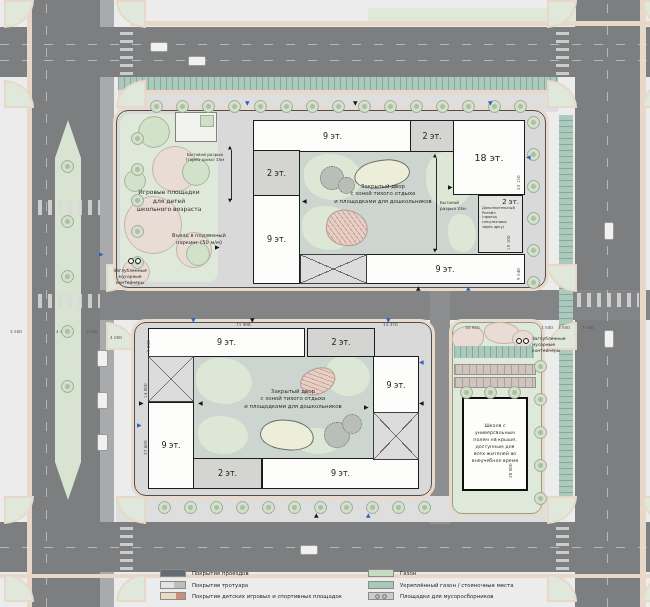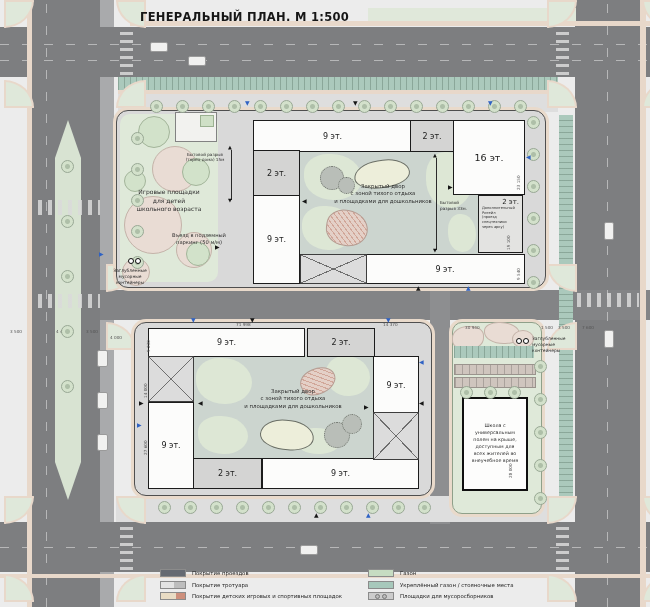--- a/index.html
+++ b/index.html
@@ -144,21 +144,21 @@
 с зоной тихого отдыха
 и площадками для дошкольников</div>
 
   <div class="bld" style="left:253px;top:120px;width:157px;height:30px;">
       <span class="lbl">9 эт.</span>
     </div>
   <div class="bld low" style="left:410px;top:120px;width:42px;height:30px;">
       <span class="lbl">2 эт.</span>
     </div>
   <div class="bld" style="left:453px;top:120px;width:70px;height:73px;">
-      <span class="lbl big">16 эт.</span>
+      <span class="lbl big">18 эт.</span>
     </div>
   <div class="bld low" style="left:253px;top:150px;width:45px;height:45px;">
       <span class="lbl">2 эт.</span>
     </div>
   <div class="bld" style="left:253px;top:195px;width:45px;height:87px;">
       <span class="lbl">9 эт.</span>
     </div>
   <div class="bld retail" style="left:478px;top:195px;width:45px;height:58px;">
     <span class="lbl" style="font-size:7px;">2 эт.</span>
     <span class="note" style="position:static;font-size:3.6px;line-height:1.3;text-align:left;align-self:flex-start;">Дополнительный
@@ -227,21 +227,20 @@
   <div class="stallbar" style="left:454px;top:377px;width:80px;height:9px;"></div>
   <div class="schoolbld" style="left:462px;top:397px;width:62px;height:90px;">
     <span class="note center" style="position:static;font-size:4.8px;line-height:1.45;">Школа с
 универсальным
 полем на крыше,
 доступным для
 всех жителей во
 внеучебное время</span>
   </div>
 
-  <div class="title" style="left:140px;top:10px;">ГЕНЕРАЛЬНЫЙ ПЛАН. М 1:500</div>
 
   <div class="note center" style="left:122px;top:188px;width:94px;font-size:6px;line-height:1.45;">Игровые площадки
 для детей
 школьного возраста</div>
   <div class="note center" style="left:170px;top:232px;width:58px;font-size:5.2px;line-height:1.4;">Въезд в подземный
 паркинг (50 м/м)</div>
 
   <div class="oo" style="left:128px;top:258px;">
       <i></i>
       <i></i>

